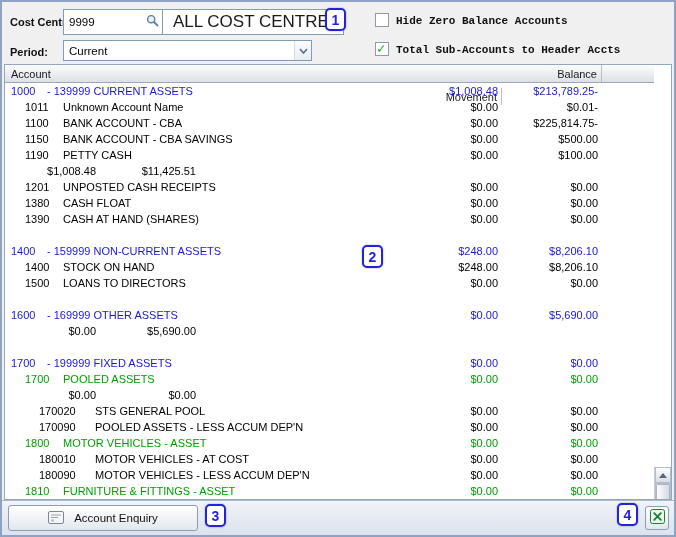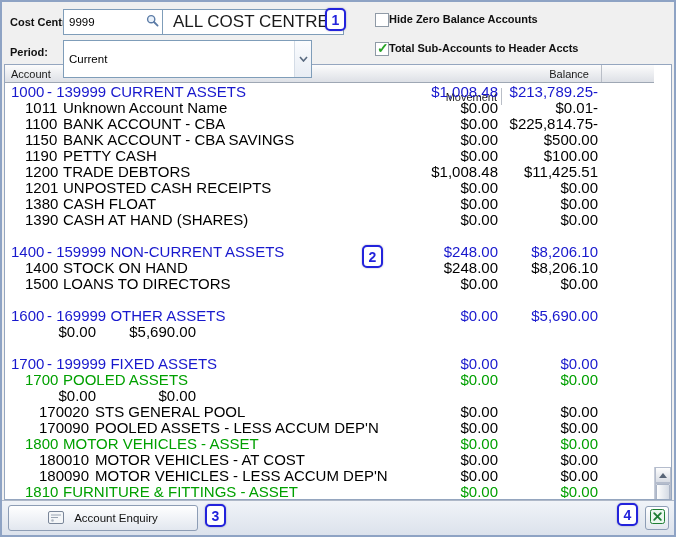--- a/index.html
+++ b/index.html
@@ -11,43 +11,43 @@
   .toolbar { position:relative; height:62px; flex:0 0 62px; background:#f0f0f0; }
   .lbl { position:absolute; font-size:11px; font-weight:bold; color:#101010; }
   .cc-lbl { left:8px; top:14px; }
   .period-lbl { left:8px; top:44px;text-align:center; }
   .cc-panel { position:absolute; left:61px; top:7px; width:281px; height:26px; background:#fff;
               border:1px solid #7f9db9; display:flex; align-items:center; }
   .cc-input { width:99px; height:100%; border-right:1px solid #7f9db9; display:flex; align-items:center;
               justify-content:space-between; padding:0 3px 0 5px; background:#fff; }
   .cc-value { font-size:11.5px; color:#000; }
   .cc-name { padding-left:10px; font-size:17px; color:#1a1a1a; }
-  .period-select { position:absolute; left:61px; top:38px; width:249px; height:38px; background:#fff;
+  .period-select { position:absolute; left:61px; top:38px; width:249px; height:21px; background:#fff;
                    border:1px solid #7f9db9; display:flex; align-items:center; justify-content:space-between;
                    padding-left:5px; font-size:11.5px; cursor:pointer; }
   .dd-arrow { width:17px; height:100%; display:flex; align-items:center; justify-content:center;
               background:linear-gradient(#fbfcfe,#e8edf4); border-left:1px solid #d4dce6; }
-  .cb { position:absolute; left:373px; display:flex; align-items:flex-start; cursor:pointer; }
+  .cb { position:absolute; left:373px; display:flex; align-items:flex-end; gap:7px; cursor:pointer;font-family:Liberation Mono, monospace; }
   .cb1 { top:11px; } .cb2 { top:40px; }
   .cb-box { width:14px; height:14px; background:#fff; border:1px solid #8f9aa6; position:relative; flex:0 0 14px; }
   .cb-box.checked::after { content:"\2713"; position:absolute; left:1px; top:-3px; font-size:14px;
                            font-weight:bold; color:#27a427; }
   .cb-lbl { font-size:11px; font-weight:bold; color:#101010; white-space:nowrap; }
 
   
   .grid { flex:1 1 auto; margin:0 2px; border:1px solid #95a6bf; background:#fff; display:flex; overflow:hidden;align-items:flex-end; }
   .gridmain { flex:1; display:flex; flex-direction:column; overflow:hidden; }
   .thead { height:18px; flex:0 0 18px; display:flex; background:linear-gradient(#fcfcfc,#dde0e6);
            border-bottom:1px solid #9ea7b4; font-size:11px; color:#1a1a1a; }
   .hcell { height:100%; display:flex; align-items:center; }
   .h-acc { flex:1; padding-left:6px; }
   .h-mv  { width:95px;  justify-content:flex-end; padding-right:4px; border-right:1px solid #b9bec7;margin-top:23px; }
-  .h-bal { width:100px; justify-content:flex-end; padding-right:12px; border-right:1px solid #b9bec7; }
+  .h-bal { width:100px; justify-content:flex-end; padding-right:4px; border-right:1px solid #b9bec7; }
   .h-spacer { width:52px; }
-  .tbody { flex:1; overflow:hidden; font-size:15px; }
+  .tbody { flex:1; overflow:hidden; font-size:11px; }
   .trow { height:16px; display:flex; align-items:center; white-space:nowrap; }
   .cell.acc { flex:1; display:flex; align-items:center; overflow:hidden; }
   .code { flex:0 0 auto; display:inline-block; }
   .ind-0 .code { margin-left:6px;  width:36px; }
   .ind-1 .code { margin-left:20px; width:38px; }
   .ind-2 .code { margin-left:34px; width:56px; }
   .cell.mv  { width:95px;  text-align:right; padding-right:4px; }
   .cell.bal { width:100px; text-align:right; padding-right:4px; }
   .cell.spacer { width:52px; }
   .c-blue  { color:var(--header-blue,#1818CD); }
@@ -169,24 +169,20 @@
           <div class="trow c-black ind-1">
             <span class="cell acc">
               <span class="code">1190</span>
               <span class="name">PETTY CASH</span>
             </span>
             <span class="cell mv">$0.00</span>
             <span class="cell bal">$100.00</span>
             <span class="cell spacer"></span>
           </div>
           <div class="trow c-black ind-1">
-            <span class="cell acc">
-              <span class="code">1200</span>
-              <span class="name">TRADE DEBTORS</span>
-            </span>
             <span class="cell mv">$1,008.48</span>
             <span class="cell bal">$11,425.51</span>
             <span class="cell spacer"></span>
           </div>
           <div class="trow c-black ind-1">
             <span class="cell acc">
               <span class="code">1201</span>
               <span class="name">UNPOSTED CASH RECEIPTS</span>
             </span>
             <span class="cell mv">$0.00</span>

